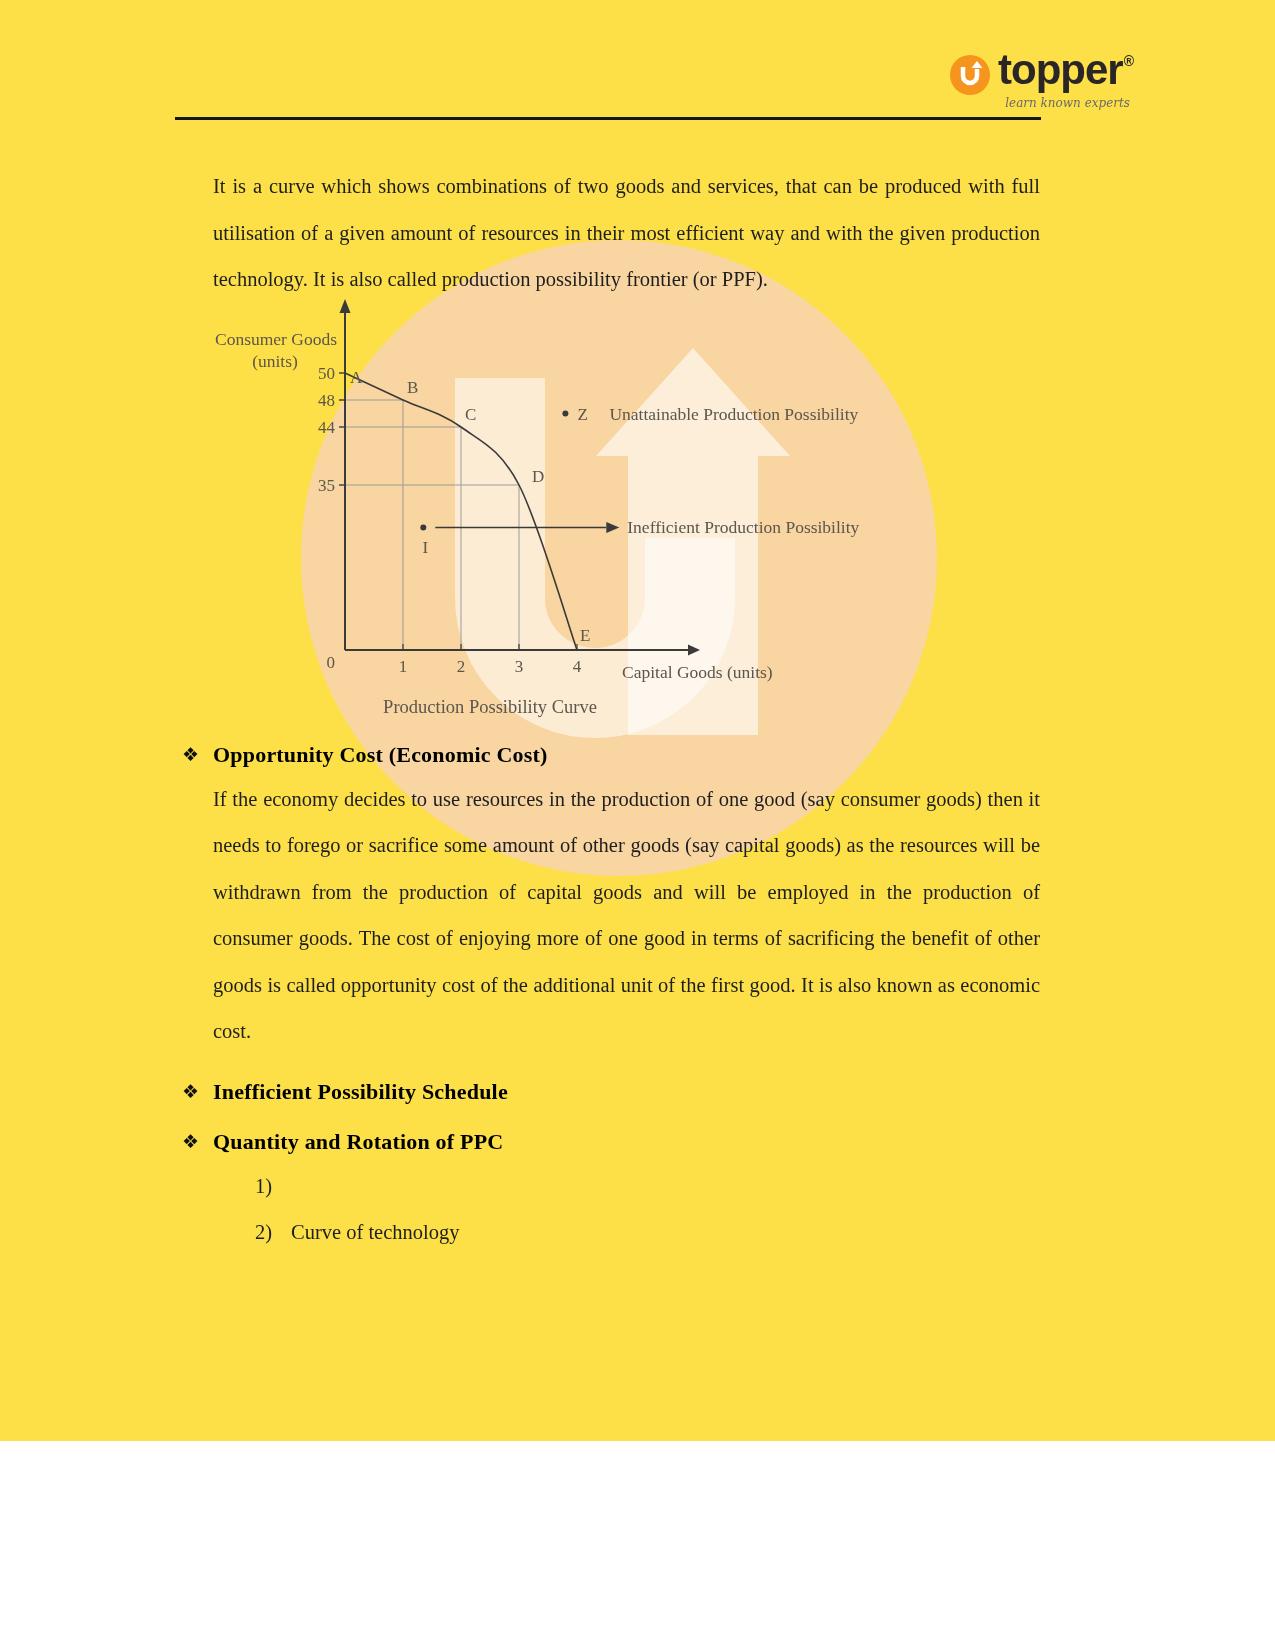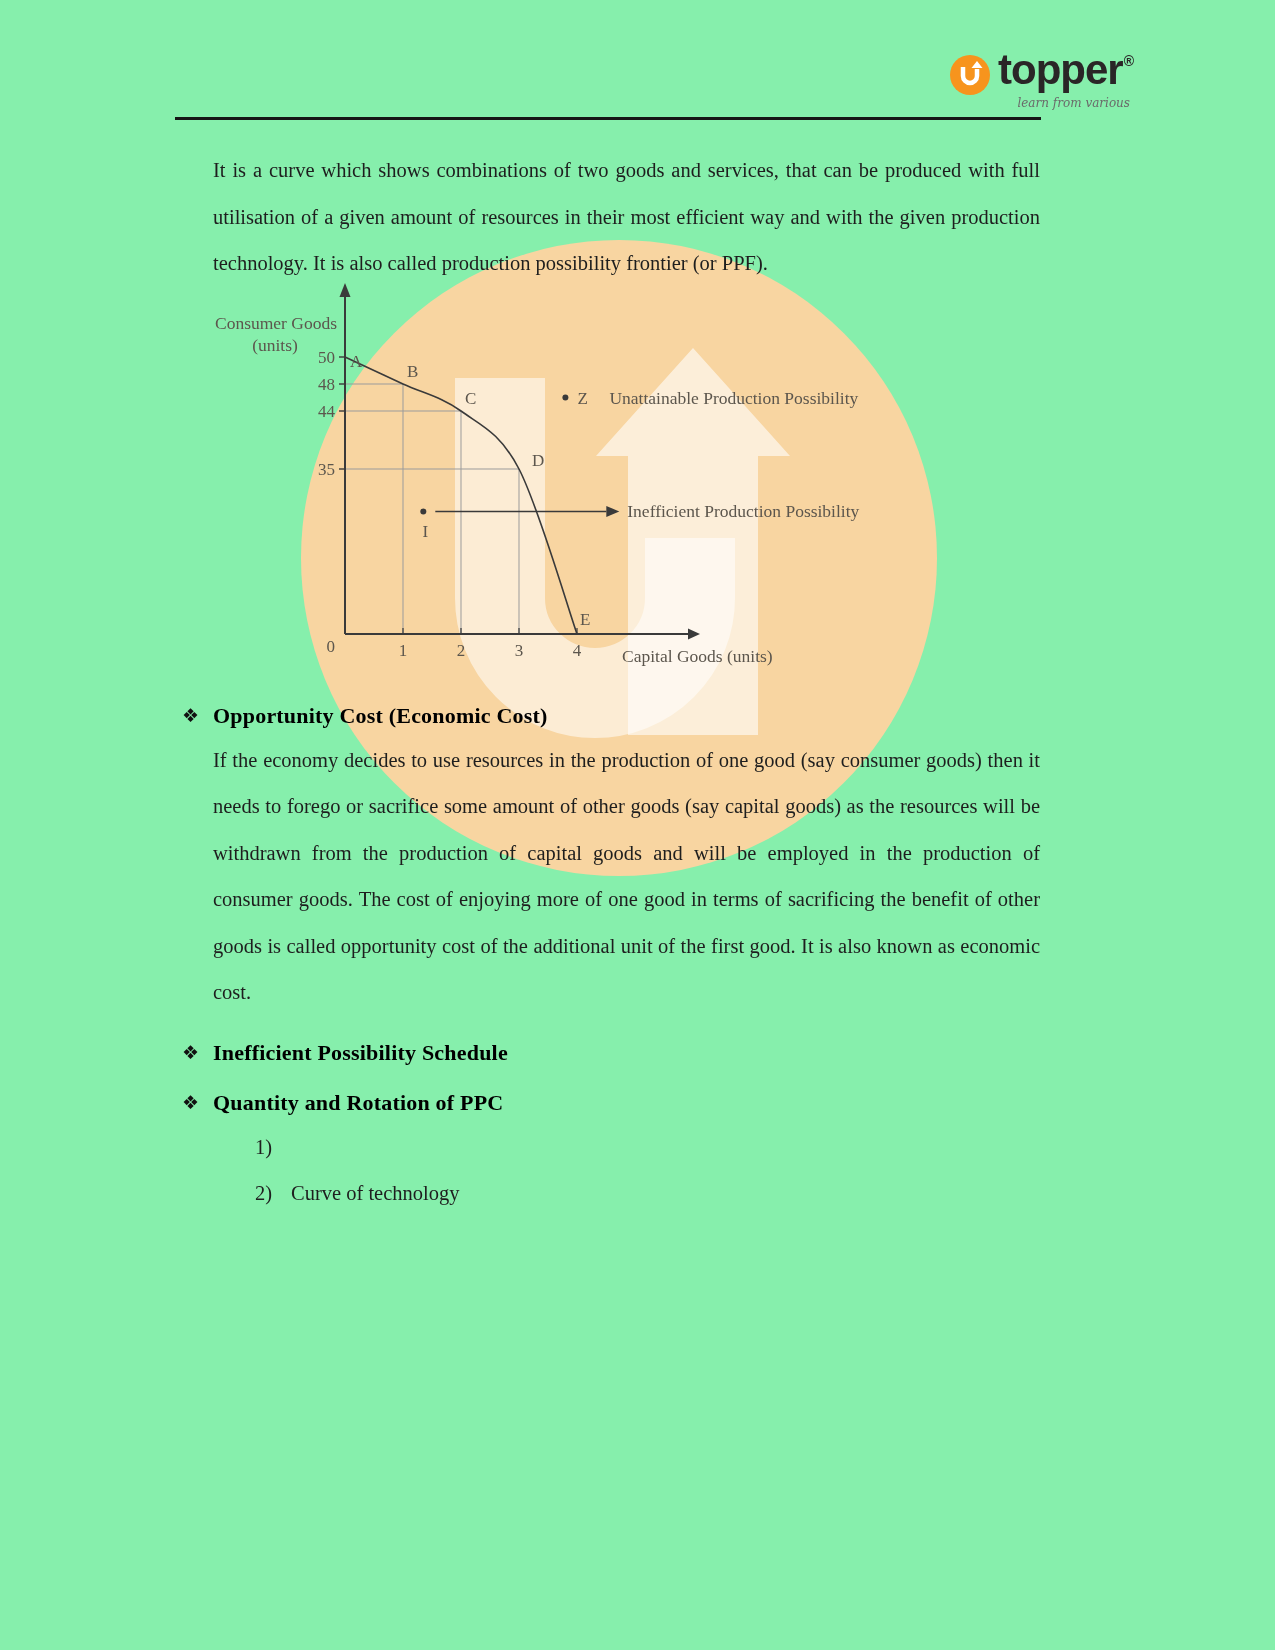--- a/index.html
+++ b/index.html
@@ -1,33 +1,33 @@
 <!DOCTYPE html>
 <html><head>
 <meta charset="utf-8">
 <style>
   * { margin:0; padding:0; box-sizing:border-box; }
   html,body { background:#ffffff; }
   body { width:1275px; height:1650px; position:relative; font-family:"Liberation Serif", serif; color:#1d1d1b; }
-  .page { position:relative; width:1275px; height:1650px; overflow:hidden; background:#86efac; }
+  .page { position:relative; width:1275px; height:1441px; overflow:hidden; background:#fde047; }
 
   
   .watermark { position:absolute; left:298px; top:238px; z-index:0; }
 
   
   header { position:relative; z-index:1; height:121px; }
   .logo { position:absolute; top:50px; right:143px; display:flex; align-items:center; gap:8px; }
   .logo-circle { width:40px; height:40px; display:inline-block; }
   .logo-word { font-family:"Liberation Sans", sans-serif; font-weight:bold; font-size:42px; color:#2a2627; letter-spacing:-1px; line-height:40px; }
   .logo-reg { font-family:"Liberation Sans", sans-serif; font-weight:bold; font-size:14px; color:#2a2627; position:relative; top:-18px; left:1px; }
   .logo-tagline { position:absolute; right:2px; top:46px; font-family:"DejaVu Serif", serif; font-style:italic; font-size:12px; color:#6a6a6a; white-space:nowrap; }
   .header-rule { position:absolute; left:175px; top:117px; width:866px; height:3px; background:#161616; }
 
   
-  main { position:relative; z-index:1; padding:24px 235px 0 213px; }
+  main { position:relative; z-index:1; padding:24px 235px 0 213px;margin-top:16px; }
   .body-text { font-size:20.5px; line-height:46.5px; text-align:justify; color:#1e1e1e; }
   .intro { margin-top:2px; }
 
   
   .chart-block { position:relative; margin:-8px 0 4px -13px; width:780px; }
   .chart-block svg { display:block; }
   .chart-caption { width:560px; margin:2px 0 0 10px; text-align:center; font-size:18.5px; color:#5c564d; }
 
   
   .doc-section { position:relative; }
@@ -55,21 +55,21 @@
   <header>
     <div class="logo">
       <span class="logo-circle">
         <svg width="40" height="40" viewBox="0 0 40 40">
           <circle cx="20" cy="20" r="20" fill="#F7941D"></circle>
           <path d="M13,12 V21 A7,7 0 0 0 27,21 V14" stroke="#ffffff" stroke-width="4.5" fill="none"></path>
           <polygon points="27,6 21.5,13 32.5,13" fill="#ffffff"></polygon>
         </svg>
       </span>
       <span class="logo-word"><span>topper</span><span class="logo-reg">®</span></span>
-      <span class="logo-tagline">learn from various</span>
+      <span class="logo-tagline">learn known experts</span>
     </div>
     <div class="header-rule"></div>
   </header>
 
   <main>
 
     <p class="body-text intro">It is a curve which shows combinations of two goods and services, that can be produced with full utilisation of a given amount of resources in their most efficient way and with the given production technology. It is also called production possibility frontier (or PPF).</p>
 
     <figure class="chart-block">
       <svg id="ppc-svg" width="780" height="400" viewBox="0 0 780 400">
@@ -111,20 +111,21 @@
           <text x="409.4" y="124.5" font-size="17.5" fill="#5c564d" font-family="Liberation Serif, serif">Unattainable Production Possibility</text>
           <circle cx="223.3" cy="232.42857142857144" r="3" fill="#3a3a3a"></circle>
           <text x="225.3" y="258.42857142857144" text-anchor="middle" font-size="17" fill="#5c564d" font-family="Liberation Serif, serif">I</text>
           <line x1="235.3" y1="232.42857142857144" x2="406.3" y2="232.42857142857144" stroke="#3a3a3a" stroke-width="1.6"></line>
           <polygon points="419.3,232.42857142857144 406.3,226.92857142857144 406.3,237.92857142857144" fill="#3a3a3a"></polygon>
           <text x="427.3" y="238.42857142857144" font-size="17.5" fill="#5c564d" font-family="Liberation Serif, serif">Inefficient Production Possibility</text>
           <text x="137" y="50" text-anchor="end" font-size="17.5" fill="#5c564d" font-family="Liberation Serif, serif">Consumer Goods</text>
           <text x="75" y="72" text-anchor="middle" font-size="17.5" fill="#5c564d" font-family="Liberation Serif, serif">(units)</text>
           <text x="422" y="383" font-size="17.5" fill="#5c564d" font-family="Liberation Serif, serif">Capital Goods (units)</text>
         </svg>
+      <figcaption class="chart-caption">Production Possibility Curve</figcaption>
     </figure>
 
     <section class="doc-section">
       <h2 class="section-heading">
         <span class="bullet">❖</span>
         <span>Opportunity Cost (Economic Cost)</span>
       </h2>
       <p class="body-text">If the economy decides to use resources in the production of one good (say consumer goods) then it needs to forego or sacrifice some amount of other goods (say capital goods) as the resources will be withdrawn from the production of capital goods and will be employed in the production of consumer goods. The cost of enjoying more of one good in terms of sacrificing the benefit of other goods is called opportunity cost of the additional unit of the first good. It is also known as economic cost.</p>
     </section>
 

